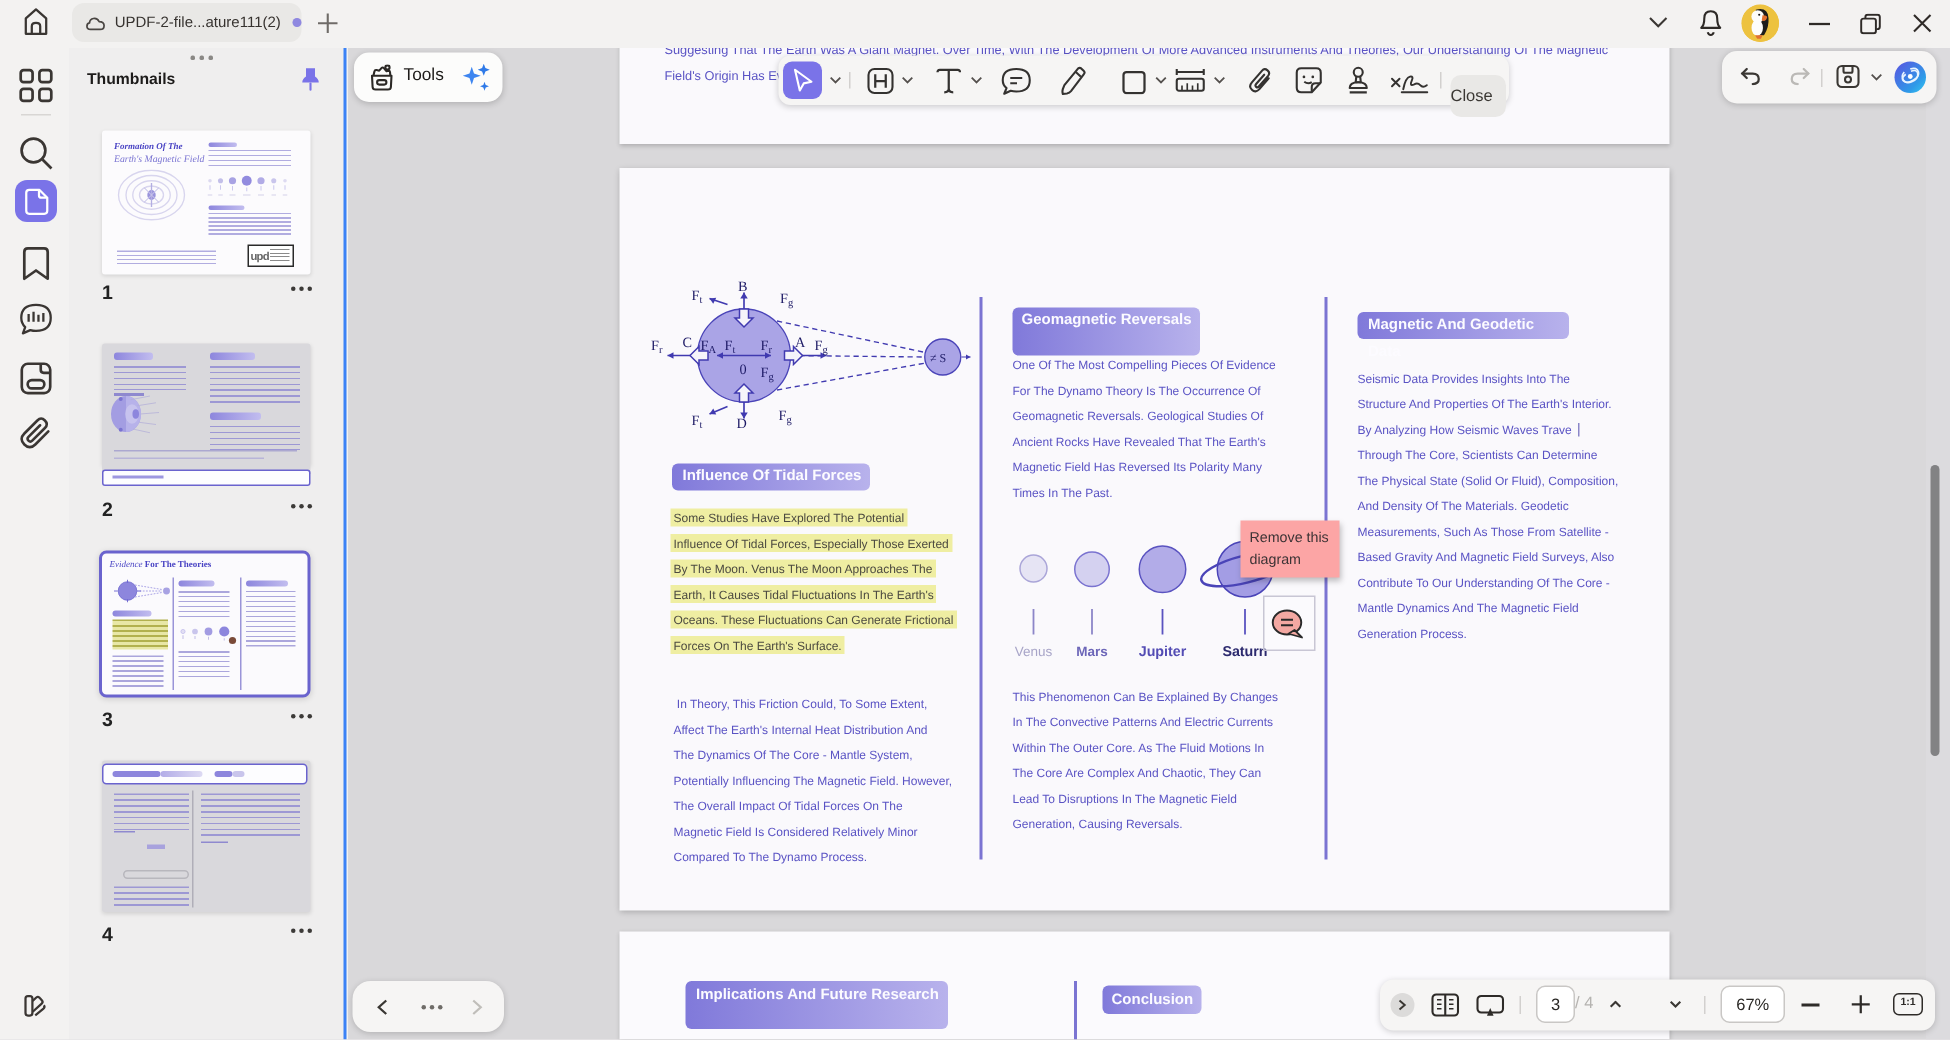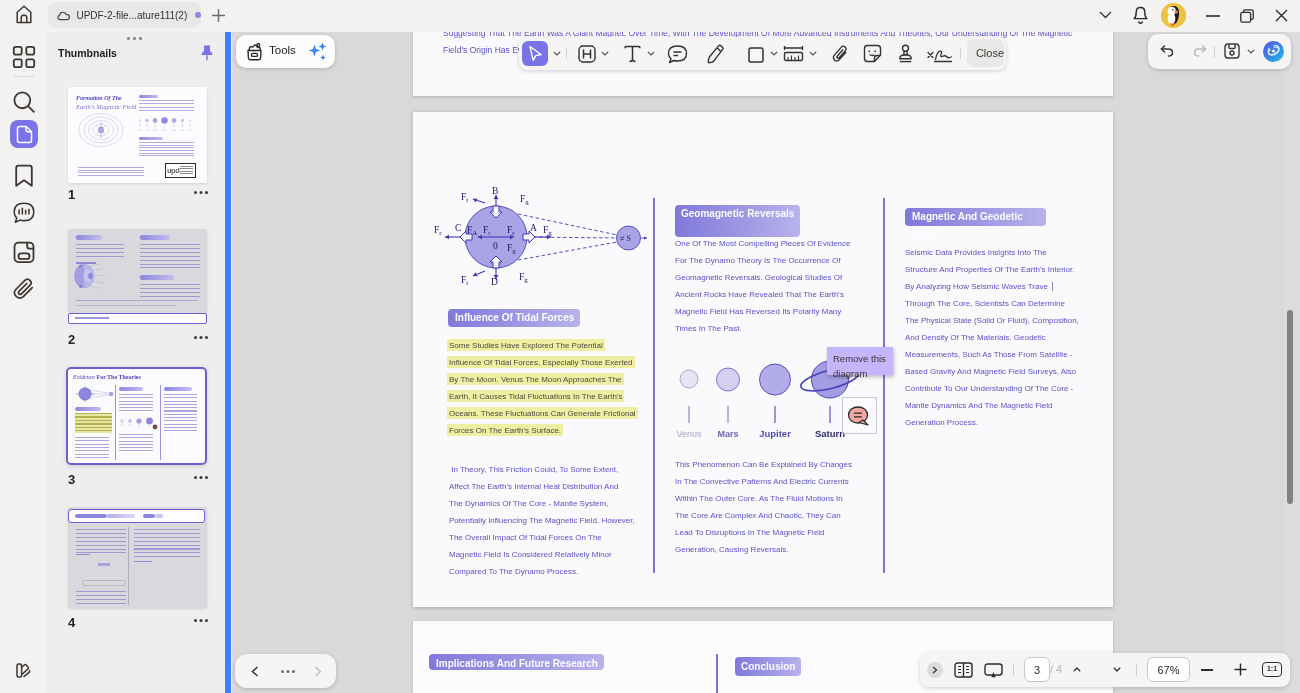--- a/index.html
+++ b/index.html
@@ -3,21 +3,21 @@
 <meta charset="utf-8">
 <style>
 * { margin:0; padding:0; box-sizing:border-box; }
 html,body { width:1300px; height:693px; }
 body { font-family:"Liberation Sans",sans-serif; position:relative; overflow:hidden; background:#f3f2f1; }
 .abs { position:absolute; }
 svg { display:block; }
 
 #titlebar { left:0; top:0; width:1300px; height:32px; background:#f3f2f1; }
 #sidebar { left:0; top:32px; width:46px; height:661px; background:#f3f2f1; }
-#thumbpanel { left:46px; top:32px; width:185px; height:661px; background:#efeeee; border-right:6px solid #3b82f6; }
+#thumbpanel { left:46px; top:32px; width:185px; height:661px; background:#efeeee; border-right:2px solid #3b82f6; }
 #canvas { left:232px; top:32px; width:1068px; height:661px; background:#d9d8da; }
 
 #tab { left:48px; top:2px; width:153px; height:26px; background:#e9e8e6; border-radius:8px; display:flex; align-items:center; }
 #tab .tname { font-size:10px; white-space:nowrap; color:#36322f; margin-left:6px; }
 #tab .dot { width:6px; height:6px; border-radius:50%; background:#8f88e0; margin-left:8px; }
 
 .sideic { position:absolute; left:12px; width:24px; height:24px; display:flex; align-items:center; justify-content:center; }
 .active-ic { left:10px; width:28px; height:28px; background:#7a73e8; border-radius:8px; }
 .tnum { position:absolute; left:67px; font-size:13px; color:#222; font-weight:bold; }
 
@@ -143,26 +143,26 @@
   <svg class="abs" style="left:434px;top:294px" width="24" height="21" viewBox="0 0 24 21">
     <ellipse cx="11" cy="9" rx="9.5" ry="8" fill="#f4a8a2" stroke="#2a2a2a" stroke-width="1.3"></ellipse>
     <path d="M16 14 L21 19 L12 16.5 Z" fill="#f4a8a2" stroke="#2a2a2a" stroke-width="1.2" stroke-linejoin="round"></path>
     <path d="M7 7.2 H15 M7 10.8 H15" stroke="#2a2a2a" stroke-width="1.3"></path>
   </svg>
 
   <div class="pill" style="left:492px;top:96px;width:141px;height:18px;font-size:10px;line-height:18px;padding-left:7px">Magnetic And Geodetic Data</div>
   <div class="para" style="left:492px;top:132px;width:185px">Seismic Data Provides Insights Into The<br>Structure And Properties Of The Earth's Interior.<br>By Analyzing How Seismic Waves Trave&nbsp;&nbsp;<span style="border-left:1px solid #8a86c8">&nbsp;</span><br>Through The Core, Scientists Can Determine<br>The Physical State (Solid Or Fluid), Composition,<br>And Density Of The Materials. Geodetic<br>Measurements, Such As Those From Satellite -<br>Based Gravity And Magnetic Field Surveys, Also<br>Contribute To Our Understanding Of The Core -<br>Mantle Dynamics And The Magnetic Field<br>Generation Process.</div>
 </div>
 
-<div class="abs" style="left:827px;top:347px;width:66px;height:28px;background:#c4b5fd;box-shadow:1px 2px 4px rgba(0,0,0,0.25);z-index:5">
+<div class="abs" style="left:827px;top:347px;width:66px;height:38px;background:#fca5a5;box-shadow:1px 2px 4px rgba(0,0,0,0.25);z-index:5">
   <div style="font-size:9.5px;line-height:15px;color:#3c3335;margin:4px 0 0 6px">Remove this<br>diagram</div>
 </div>
 
 <div class="abs" style="left:413px;top:621px;width:700px;height:72px;background:#fbfafd;box-shadow:0 1px 3px rgba(0,0,0,0.2)">
-  <div class="pill" style="left:16px;top:33px;width:175px;height:16px;font-size:10px;line-height:20px;padding-left:7px">Implications And Future Research</div>
+  <div class="pill" style="left:44px;top:33px;width:175px;height:32px;font-size:10px;line-height:20px;padding-left:7px">Implications And Future Research</div>
   <div class="abs" style="left:303px;top:33px;width:1.5px;height:39px;background:#7b74d2"></div>
   <div class="pill" style="left:322px;top:36px;width:66px;height:19px;font-size:10px;line-height:19px;padding-left:6px">Conclusion</div>
 </div>
 <div class="abs" id="titlebar">
 
   <svg class="abs" style="left:16px;top:5px" width="16" height="19" viewBox="0 0 16 19" fill="none" stroke="#3a3633" stroke-width="1.5" stroke-linejoin="round">
     <path d="M1.2 7.2 L8 1.2 L14.8 7.2 L14.8 17.5 L1.2 17.5 Z"></path>
     <path d="M5.2 17.5 L5.2 12.5 Q5.2 10.3 8 10.3 Q10.8 10.3 10.8 12.5 L10.8 17.5" fill="none"></path>
   </svg>
   <div class="abs" id="tab">
@@ -478,21 +478,21 @@
       <path d="M2.8 14.7 Q2.8 10.8 8.5 10.8 Q14.2 10.8 14.2 14.7 Z" stroke-linejoin="round"></path>
       <path d="M2.8 17.6 H14.2"></path>
     </svg>
 
     <svg class="abs" style="left:408px;top:13px" width="26" height="13" viewBox="0 0 26 13" fill="none" stroke="#343230" stroke-width="1.3" stroke-linecap="round">
       <path d="M1 2.5 L6 7.5 M6 2.5 L1 7.5"></path>
       <path d="M8.5 9.5 Q10 1.8 13 1.1 Q15.5 0.7 14.3 3.4 Q12.3 7.8 15.8 6.2 Q18.2 5 19.8 6.8 Q21.6 8.8 24.2 6.8"></path>
       <path d="M7.5 11.5 H24.5"></path>
     </svg>
     <div class="vdiv" style="left:441px;top:11px;height:11px"></div>
-    <div class="abs" style="left:448px;top:2px;width:37px;height:28px;background:#e9e8e6;border-radius:7px;text-align:right;font-size:11px;color:#3a3733;line-height:28px">Close</div>
+    <div class="abs" style="left:448px;top:13px;width:37px;height:28px;background:#e9e8e6;border-radius:7px;text-align:left;font-size:11px;color:#3a3733;line-height:28px">Close</div>
   </div>
 
   <div class="shell" style="left:1148px;top:34px;width:143px;height:35px;border-radius:10px">
     <svg class="abs" style="left:12px;top:11px" width="14" height="12" viewBox="0 0 14 12" fill="none" stroke="#3a3733" stroke-width="1.5" stroke-linecap="round">
       <path d="M4.5 1 L1.5 4 L4.5 7"></path>
       <path d="M1.5 4 L8.5 4 Q12.5 4 12.5 7.7 Q12.5 11 8.5 11"></path>
     </svg>
     <svg class="abs" style="left:45px;top:11px" width="14" height="12" viewBox="0 0 14 12" fill="none" stroke="#bbb9b6" stroke-width="1.5" stroke-linecap="round">
       <path d="M9.5 1 L12.5 4 L9.5 7"></path>
       <path d="M12.5 4 L5.5 4 Q1.5 4 1.5 7.7 Q1.5 11 5.5 11"></path>

